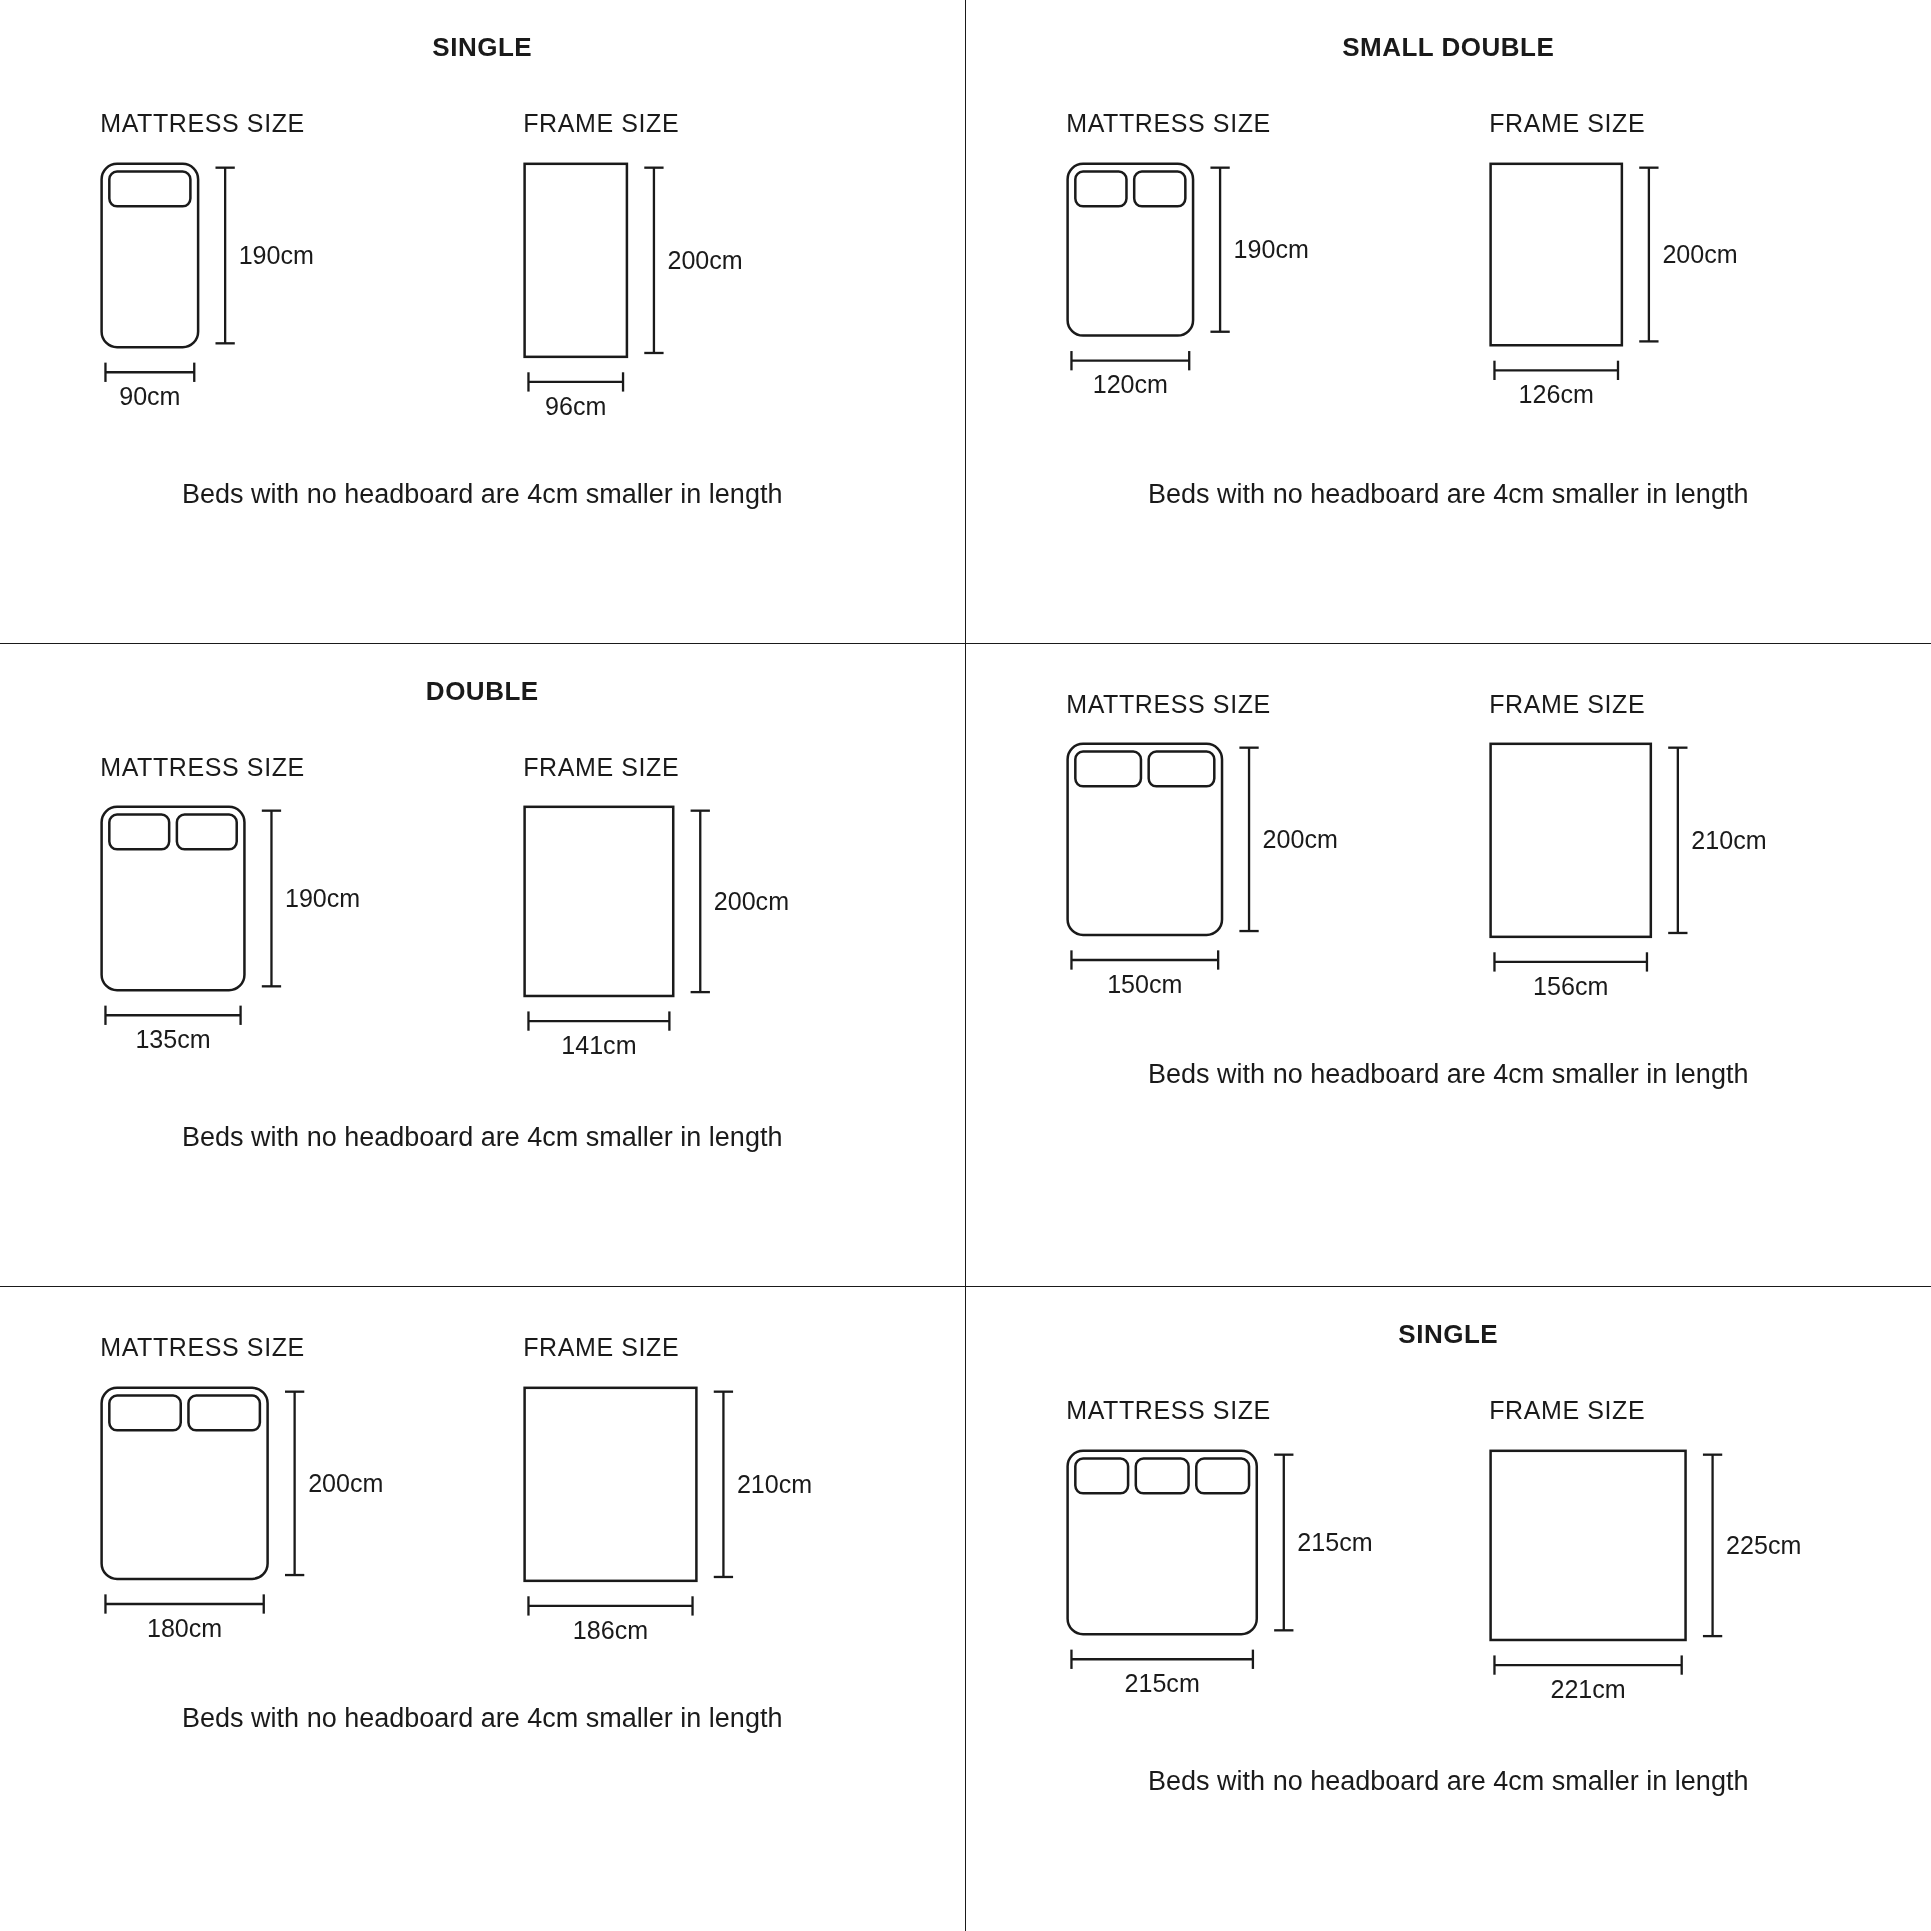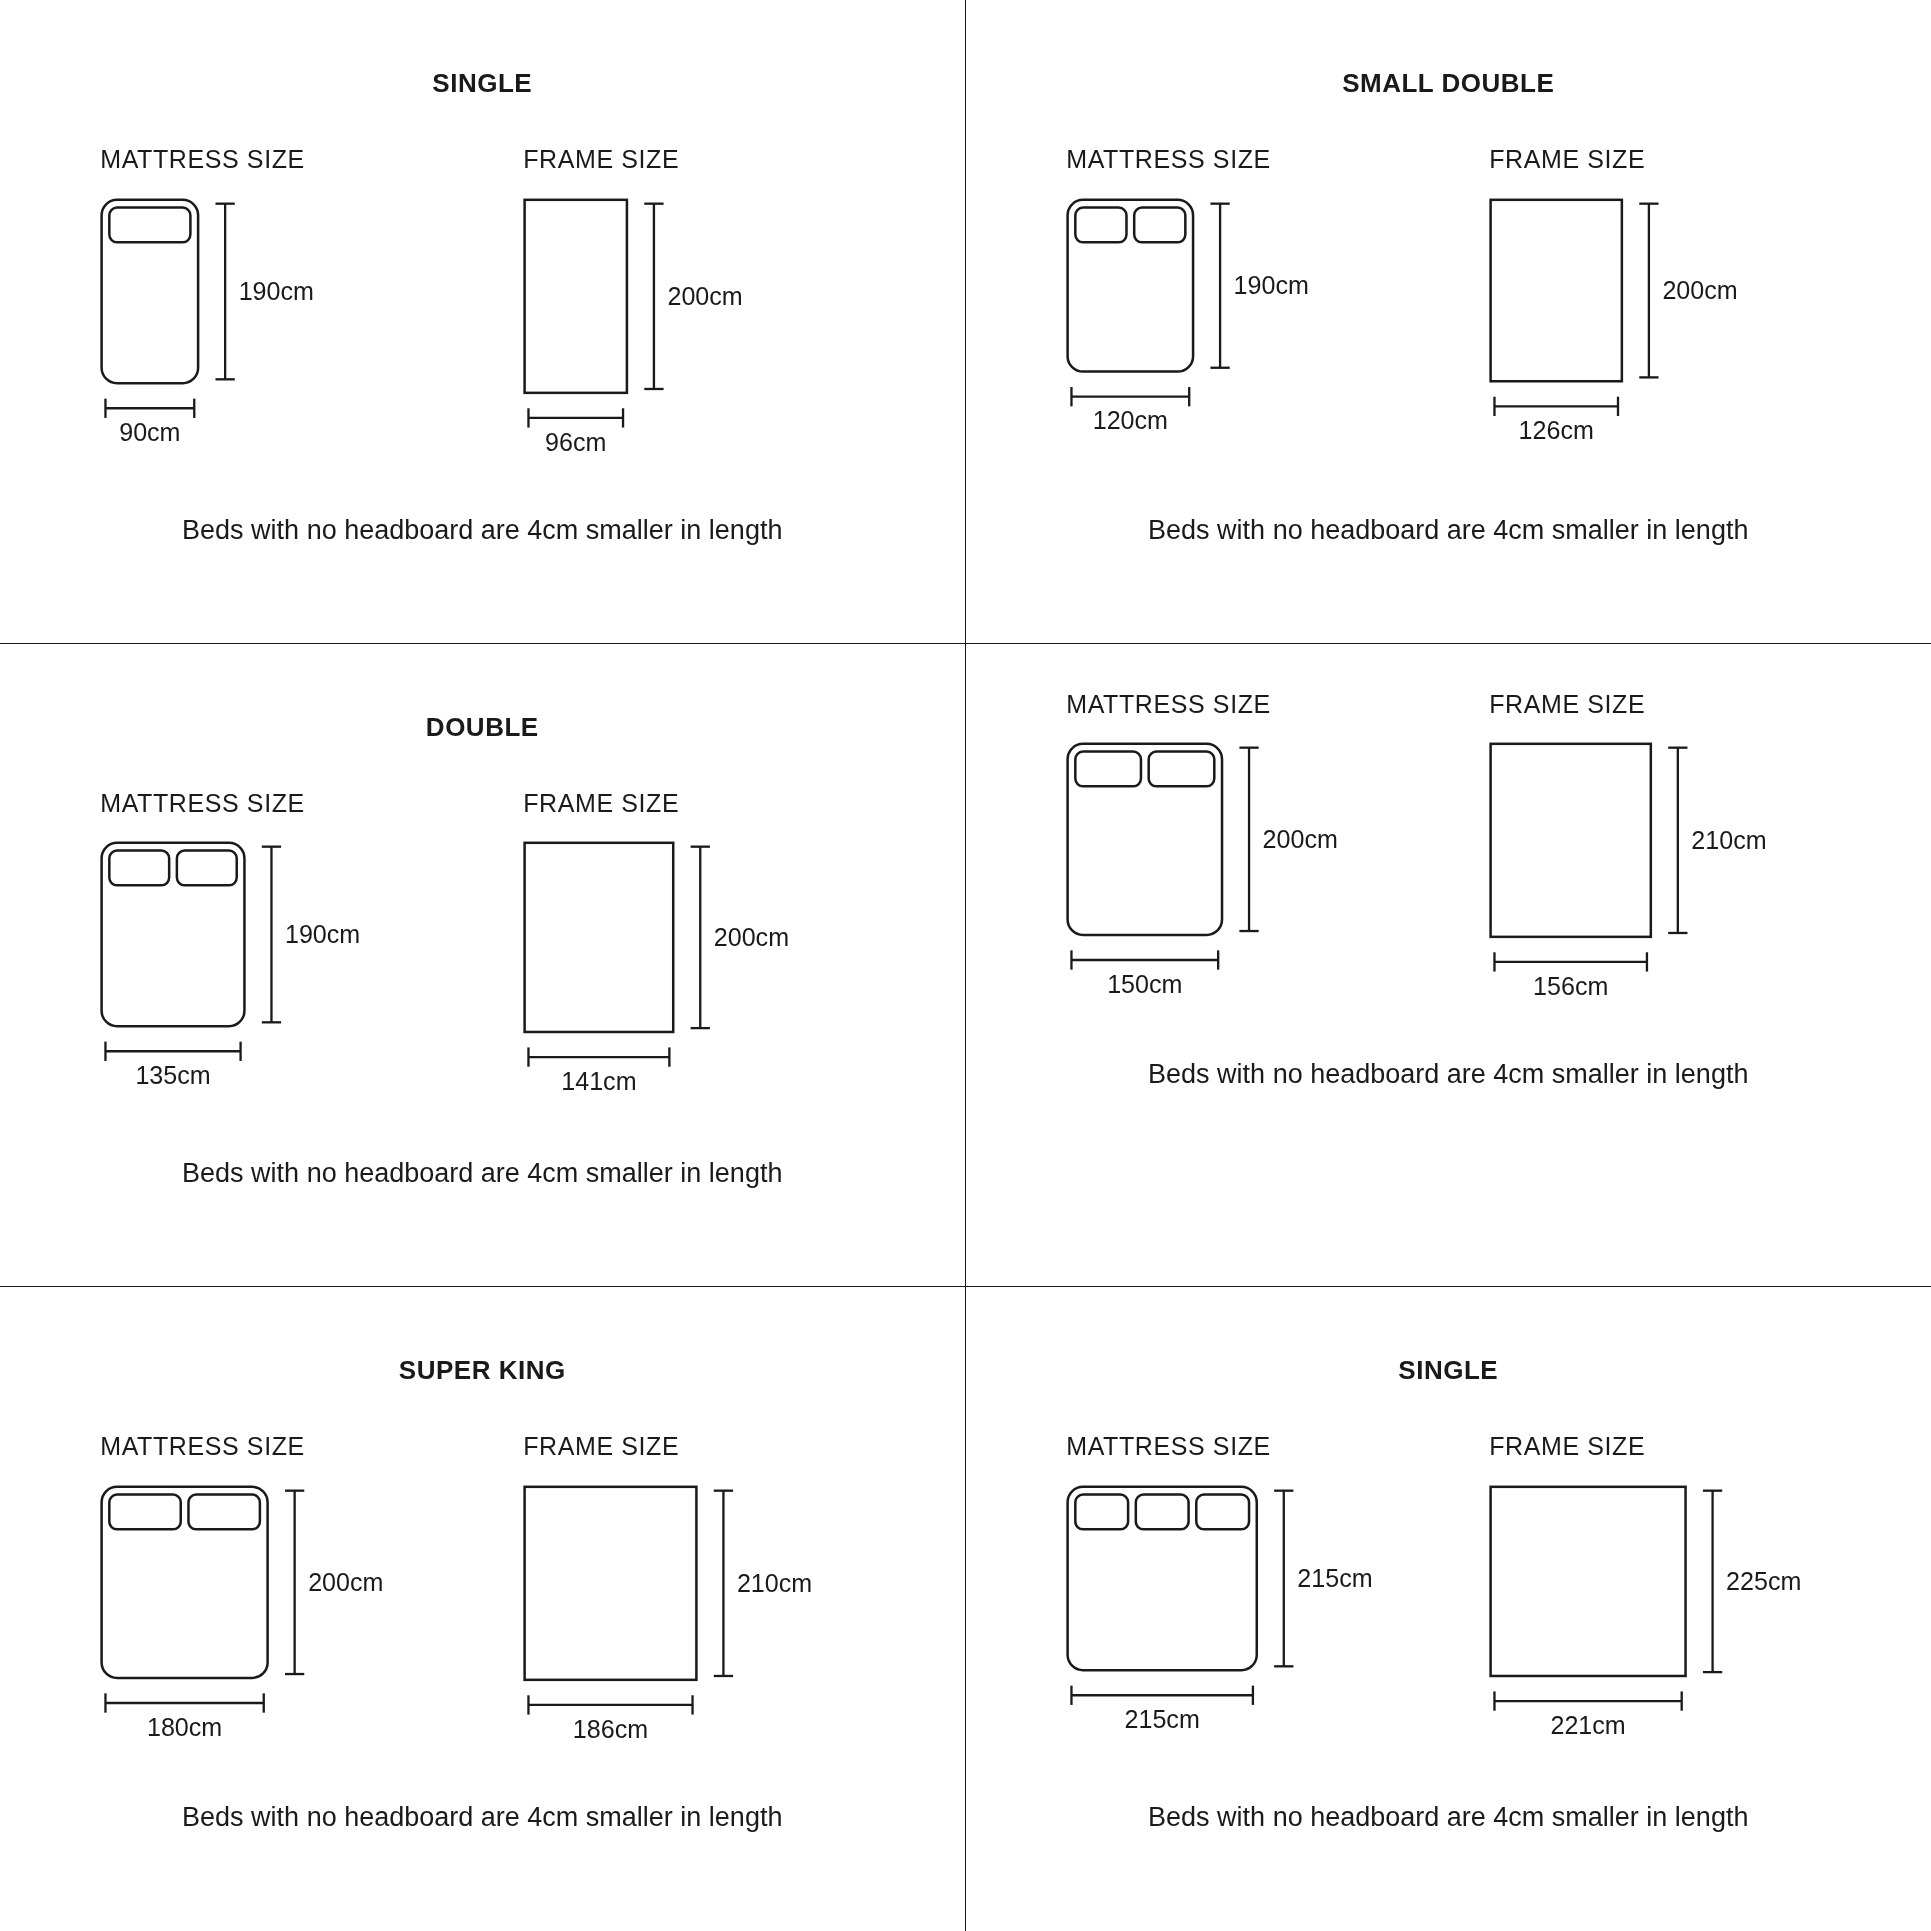--- a/index.html
+++ b/index.html
@@ -30,21 +30,21 @@
     padding: 0;
   }
   .cell.col2 { border-right: none; }
   .cell.row3 { border-bottom: none; }
 
   .cell-title {
     text-align: center;
     font-weight: bold;
     font-size: 26px;
     letter-spacing: 0.5px;
-    margin-top: 68px;
+    margin-top: 32px;
   }
   .diagrams {
     display: flex;
     justify-content: center;
     gap: 8px;
     margin-top: 46px;
   }
   .diagram {
     width: 415px;
     position: relative;
@@ -209,21 +209,20 @@
             <line class="ln" x1="44" y1="238" x2="202" y2="238"></line>
             <line class="ln" x1="44" y1="228" x2="44" y2="248"></line>
             <line class="ln" x1="202" y1="228" x2="202" y2="248"></line>
             <text class="dimtxt" x="123" y="272" text-anchor="middle">156cm</text>
           </svg>
        </div>
      </div>
      <div class="footnote">Beds with no headboard are 4cm smaller in length</div>
     </div>
     <div class="cell col1 row3">
-      <div class="cell-title">SUPER KING</div>
      <div class="diagrams">
        <div class="diagram">
          <div class="diagram-label">MATTRESS SIZE</div>
          <svg class="svg-wrap" width="415" height="290" viewBox="0 0 430 300">
             <rect class="shape" x="40" y="12" width="172" height="198" rx="16" ry="16"></rect>
             <rect class="shape" x="48" y="20" width="74" height="36" rx="8" ry="8"></rect>
             <rect class="shape" x="130" y="20" width="74" height="36" rx="8" ry="8"></rect>
             <line class="ln" x1="240" y1="16" x2="240" y2="206"></line>
             <line class="ln" x1="230" y1="16" x2="250" y2="16"></line>
             <line class="ln" x1="230" y1="206" x2="250" y2="206"></line>

